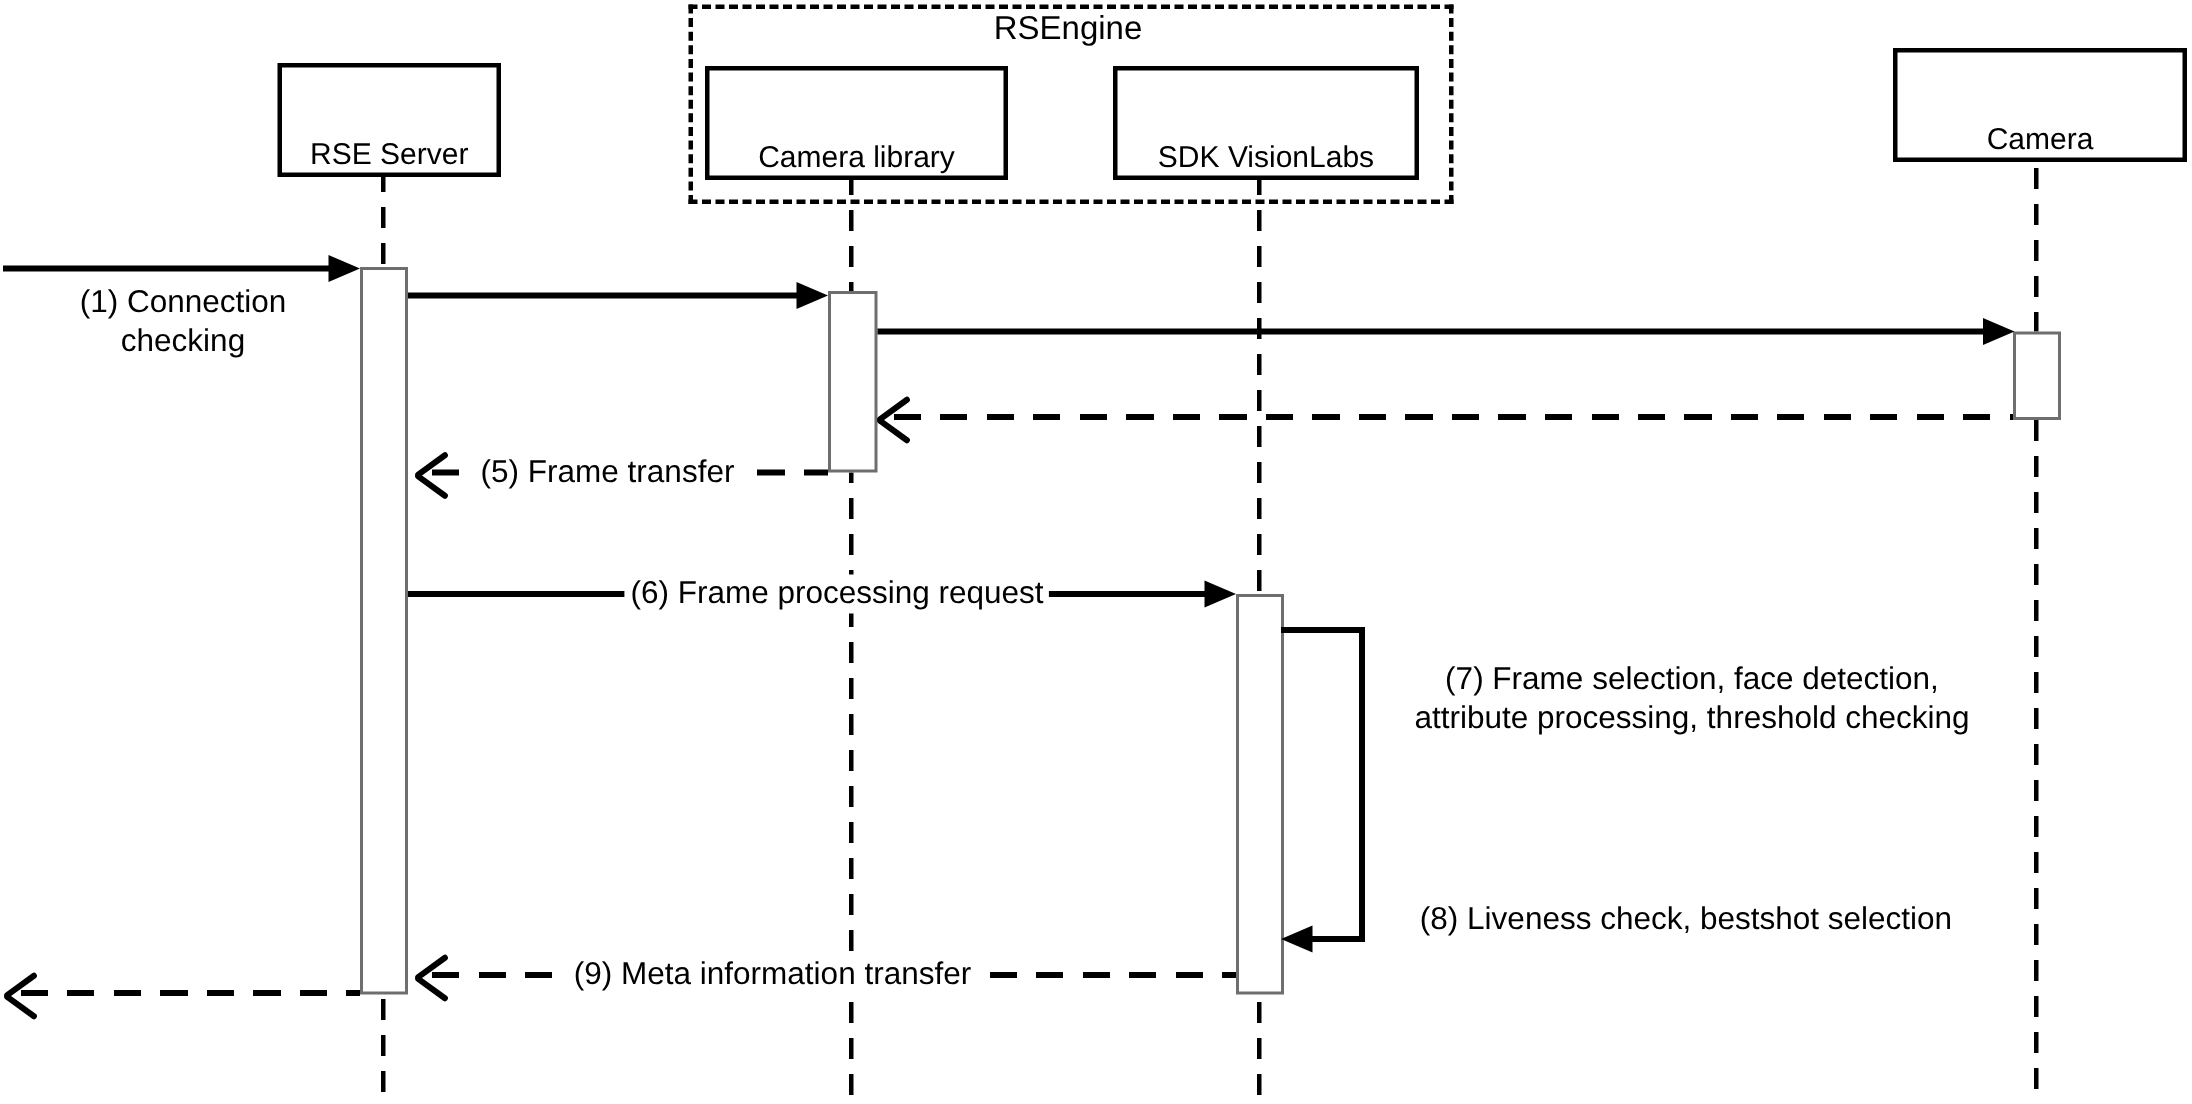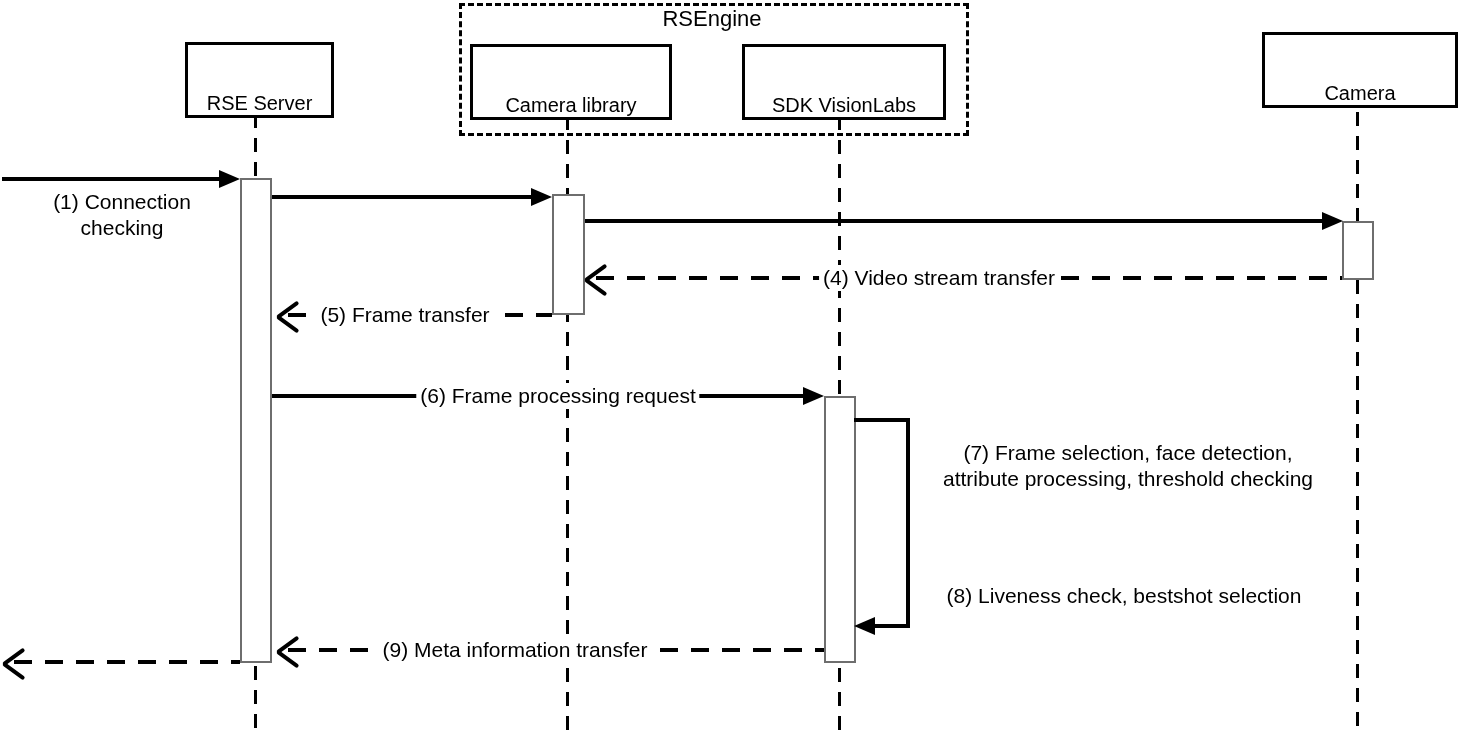--- a/index.html
+++ b/index.html
@@ -79,23 +79,20 @@
   </div>
 
   <div class="mline" style="left:272px;top:195px;width:262px;"></div>
   <div class="hf-right" style="left:531px;top:188px;"></div>
 
   <div class="mline" style="left:585px;top:219px;width:740px;"></div>
   <div class="hf-right" style="left:1322px;top:212px;"></div>
 
   <div class="mline-dash" style="left:596px;top:276px;width:746px;"></div>
   <div class="ho-left" style="left:585px;top:263px;"></div>
-  <div class="mlabel" style="left:939px;top:278px;">
-    <span class="ln">(4) Video stream transfer</span>
-  </div>
 
   <div class="mline-dash" style="left:288px;top:313px;width:264px;"></div>
   <div class="ho-left" style="left:277px;top:300px;"></div>
   <div class="mlabel" style="left:405px;top:315px;">
     <span class="ln">(5) Frame transfer</span>
   </div>
 
   <div class="mline" style="left:272px;top:394px;width:534px;"></div>
   <div class="hf-right" style="left:803px;top:387px;"></div>
   <div class="mlabel" style="left:558px;top:396px;">
@@ -103,21 +100,21 @@
   </div>
 
   <div class="mline" style="left:854px;top:418px;width:56px;"></div>
   <div class="vline" style="left:906px;top:418px;height:210px;"></div>
   <div class="mline" style="left:870px;top:624px;width:40px;"></div>
   <div class="hf-left" style="left:854px;top:617px;"></div>
   <div class="mlabel" style="left:1128px;top:466px;">
     <span class="ln">(7) Frame selection, face detection,</span>
     <span class="ln">attribute processing, threshold checking</span>
   </div>
-  <div class="mlabel" style="left:1124px;top:596px;">
+  <div class="mlabel" style="left:1124px;top:613px;">
     <span class="ln">(8) Liveness check, bestshot selection</span>
   </div>
 
   <div class="mline-dash" style="left:288px;top:648px;width:536px;"></div>
   <div class="ho-left" style="left:277px;top:635px;"></div>
   <div class="mlabel" style="left:515px;top:650px;">
     <span class="ln">(9) Meta information transfer</span>
   </div>
 
   <div class="mline-dash" style="left:14px;top:660px;width:226px;"></div>

